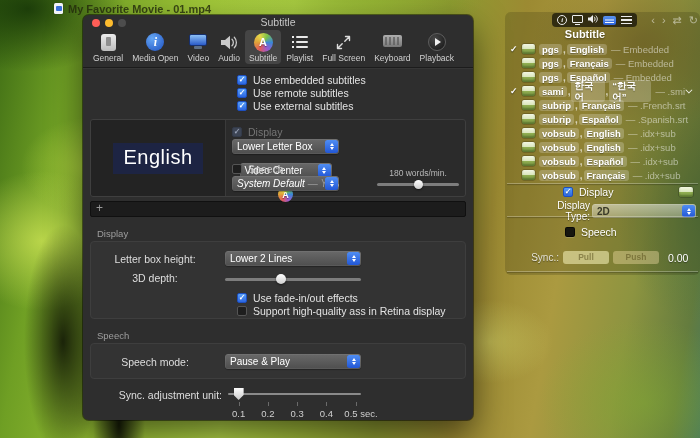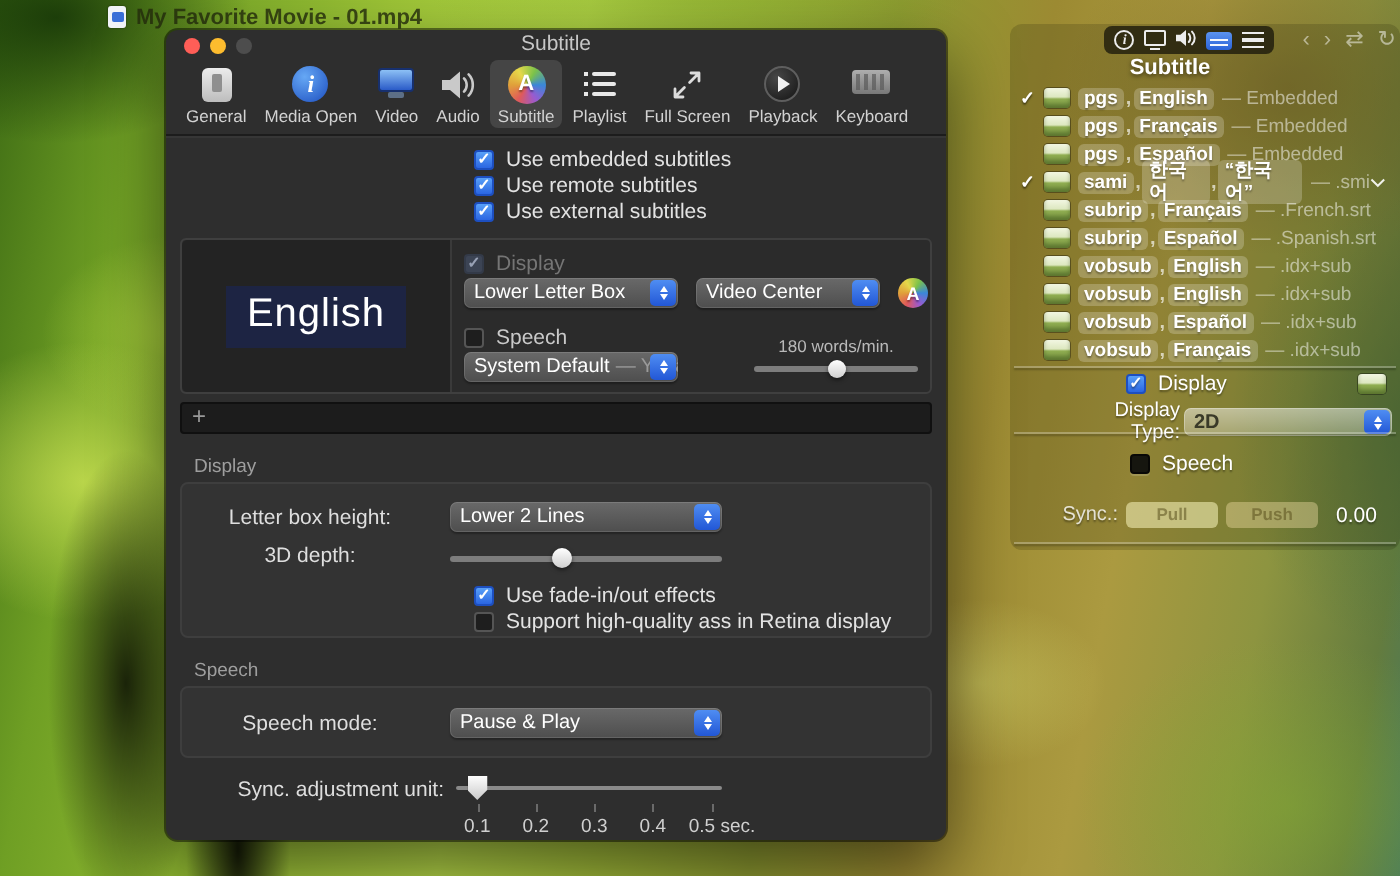--- a/index.html
+++ b/index.html
@@ -70,23 +70,23 @@
   .cbx.on.dim { background:#3c4454; border-color:#333a48; }
   .cbx.on.dim::after { color:#98a1b5; }
 
   
   .preview { position:relative; margin:7px 7px 0; height:78px; border:1px solid #3f3f3f; border-radius:3px; background:#2b2b2b; display:flex; }
   .pv-left { width:135px; background:#232323; border-right:1px solid #3a3a3a; display:flex; align-items:center; justify-content:center; border-radius:3px 0 0 3px; }
   .pv-sample { background:#1d2443; color:#fff; font-size:20px; padding:3px 10px 5px; letter-spacing:.5px; }
   .pv-right { position:relative; flex:1; }
   .pv-display { position:absolute; left:6px; top:5px; }
   .pv-display .cb-row { color:#757575; }
-  .pv-popups { position:absolute; left:6px; top:19px; display:flex; gap:9px; align-items:center; }
+  .pv-popups { position:absolute; left:6px; top:19px; display:flex; gap:9px; align-items:center;flex-direction:column; }
   .pv-speech { position:absolute; left:6px; top:42px; }
-  .pv-voice { position:absolute; left:6px; top:56px; }
+  .pv-voice { position:absolute; left:6px; top:56px;font-style:italic; }
   .pv-rate { position:absolute; left:151px; top:48px; width:82px; }
   .rate-label { font-size:8.5px; color:#b9b9b9; text-align:center; white-space:nowrap; }
 
   
   .popup { height:15px; background:linear-gradient(#696969,#4e4e4e); border-radius:3.5px; display:flex; align-items:center; padding:0 16px 0 5px; font-size:10px; color:#fff; position:relative; box-shadow:inset 0 0 0 .5px rgba(255,255,255,.12), 0 1px 1px rgba(0,0,0,.3); white-space:nowrap; overflow:hidden; }
   .popup .stepper { position:absolute; right:1px; top:1px; bottom:1px; width:13px; border-radius:2.5px; background:linear-gradient(#4f8df2,#2257d6); display:flex; flex-direction:column; align-items:center; justify-content:center; gap:1px; }
   .stepper i { display:block; width:0; height:0; border-left:2.5px solid transparent; border-right:2.5px solid transparent; }
   .stepper .up { border-bottom:3px solid #fff; }
   .stepper .dn { border-top:3px solid #fff; }
   .popup .muted { color:#9a9a9a; margin-left:3px; }
@@ -238,29 +238,29 @@
           <svg width="17" height="17" viewBox="0 0 17 17">
               <g stroke="#dcdcdc" stroke-width="1.4" fill="none" stroke-linecap="round">
                 <path d="M9.8 7.2L14.5 2.5M14.5 2.5h-4M14.5 2.5v4M7.2 9.8L2.5 14.5M2.5 14.5h4M2.5 14.5v-4"></path>
               </g>
             </svg>
         </div>
         <span class="tb-label">Full Screen</span>
       </div>
       <div class="tb-item">
         <div class="tbi">
+            <span class="ic-keyboard"></span>
+          </div>
+        <span class="tb-label">Keyboard</span>
+      </div>
+      <div class="tb-item">
+        <div class="tbi">
             <span class="ic-playback"></span>
           </div>
         <span class="tb-label">Playback</span>
-      </div>
-      <div class="tb-item">
-        <div class="tbi">
-            <span class="ic-keyboard"></span>
-          </div>
-        <span class="tb-label">Keyboard</span>
       </div>
     </div>
     <div class="tb-divider"></div>
 
     <div class="src-checks">
       <div class="cb-row">
         <span class="cbx on"></span>
         <span>Use embedded subtitles</span>
       </div>
       <div class="cb-row">

